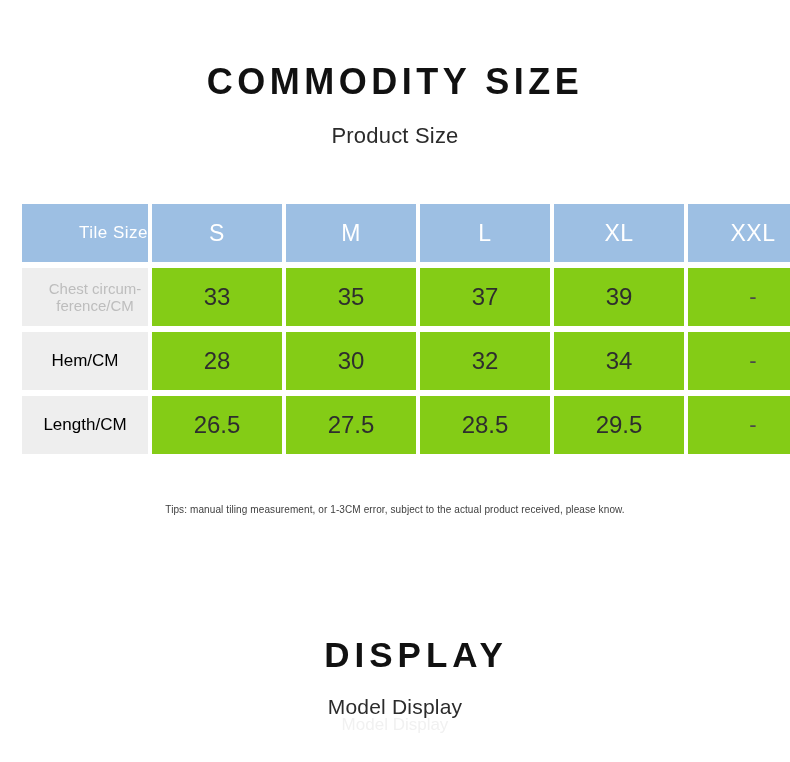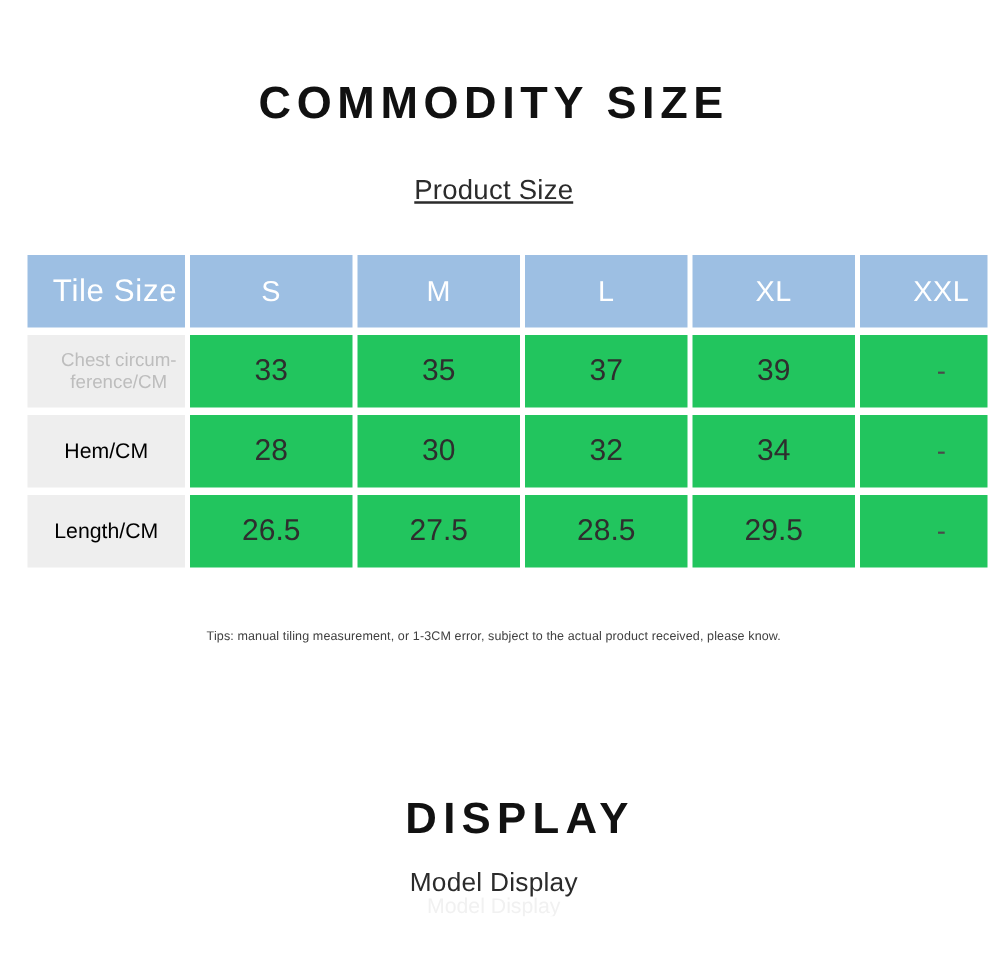--- a/index.html
+++ b/index.html
@@ -45,22 +45,21 @@
     padding: 0;
   }
 
   #commodity-head {
     position: absolute;
     left: 0;
     top: 64px;
     width: 790px;
   }
   #commodity-head .sub-title {
-    margin-top: 41px;
-    text-decoration: underline;
+    margin-top: 25px;
   }
 
   
   .size-table {
     position: absolute;
     left: 18px;
     top: 198px;
     width: 754px;
     border-collapse: separate;
     border-spacing: 4px 6px;
@@ -78,26 +77,26 @@
   .size-table col.c-label { width: 126px; }
   .size-table col.c-val   { width: 130px; }
 
   .hdr-cell {
     background: #9dbfe3;
     color: #ffffff;
     font-size: 23px;
     letter-spacing: 0.5px;
   }
   .hdr-cell.label {
-    font-size: 25px;
-    text-align: center;
+    font-size: 17px;
+    text-align: right;
     padding-left: 14px;
   }
   .body-cell {
-    background: #22c55e;
+    background: #84cc16;
     color: #2e2e2e;
     font-size: 24px;
   }
   .row-label {
     background: #eeeeee;
     font-size: 17px;
     text-align: left;
     padding-left: 12px;
     line-height: 1.15;
     color: #000000;

